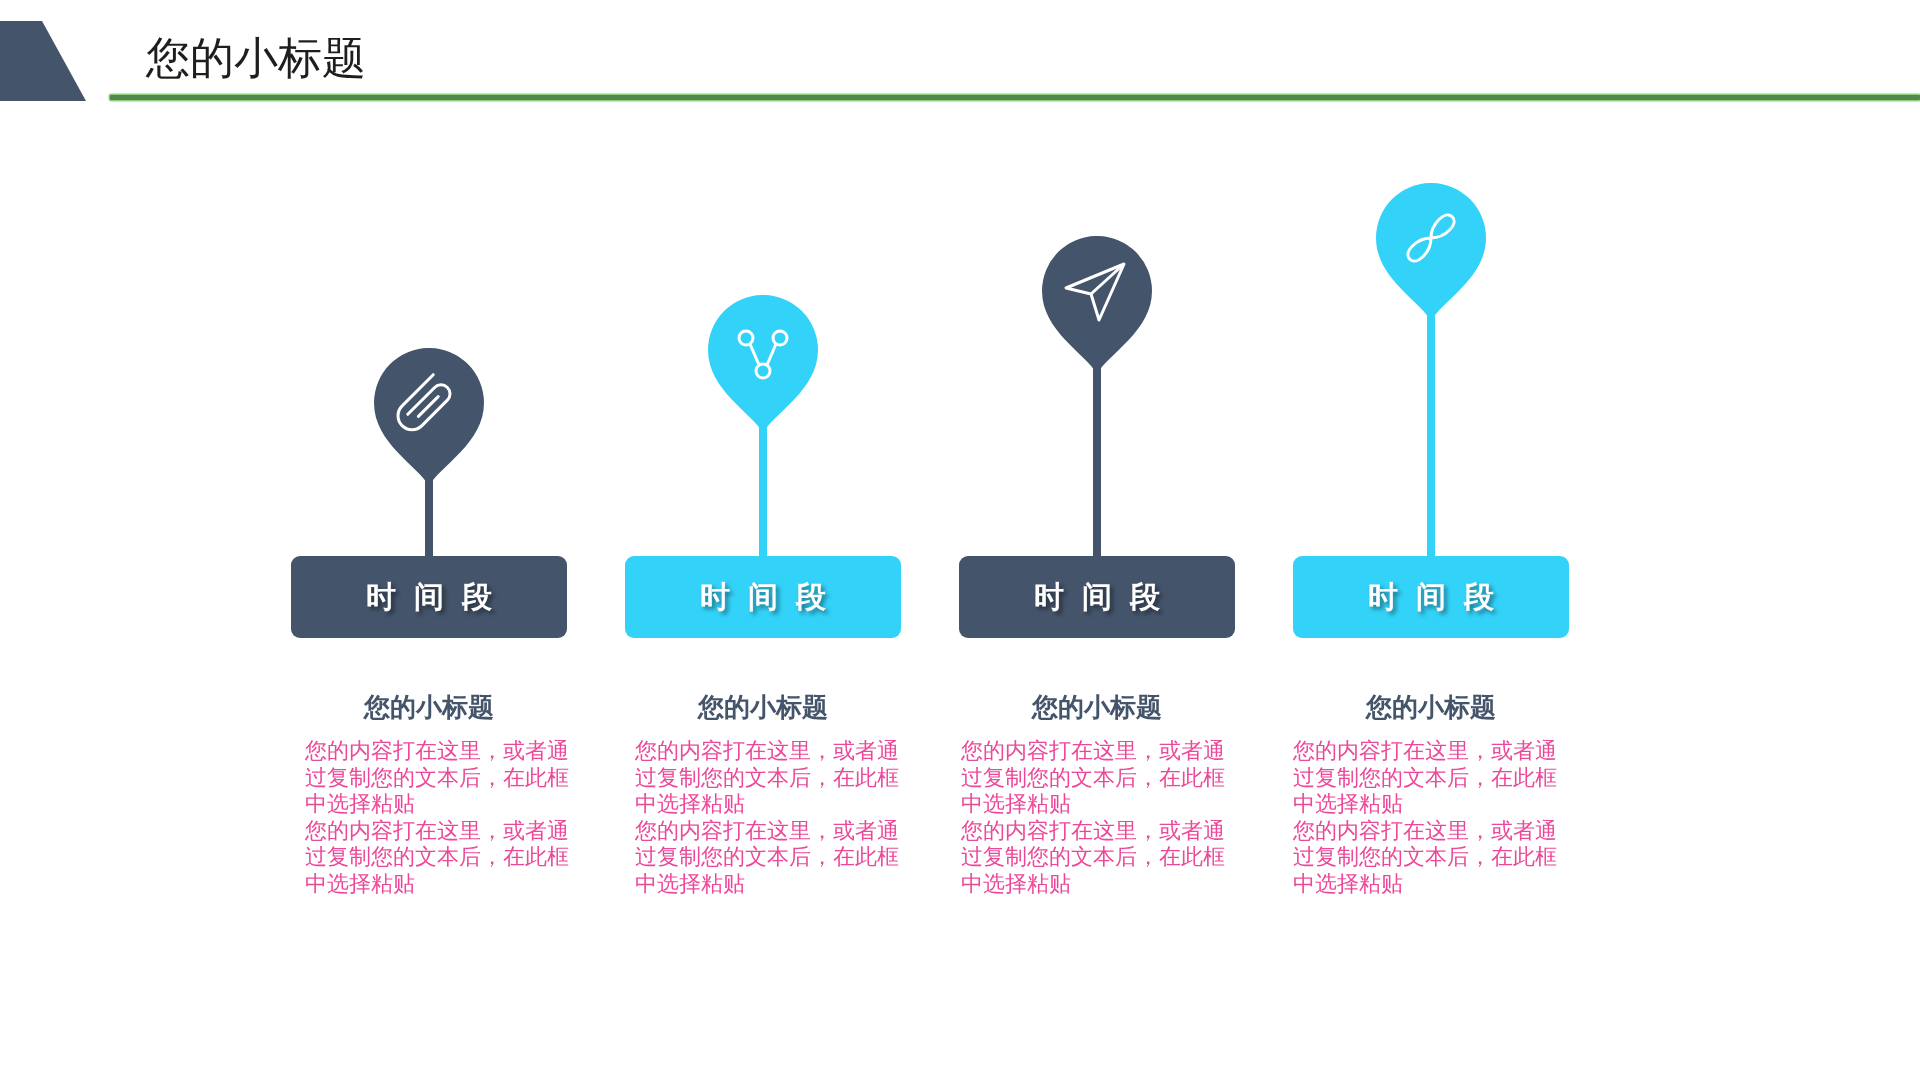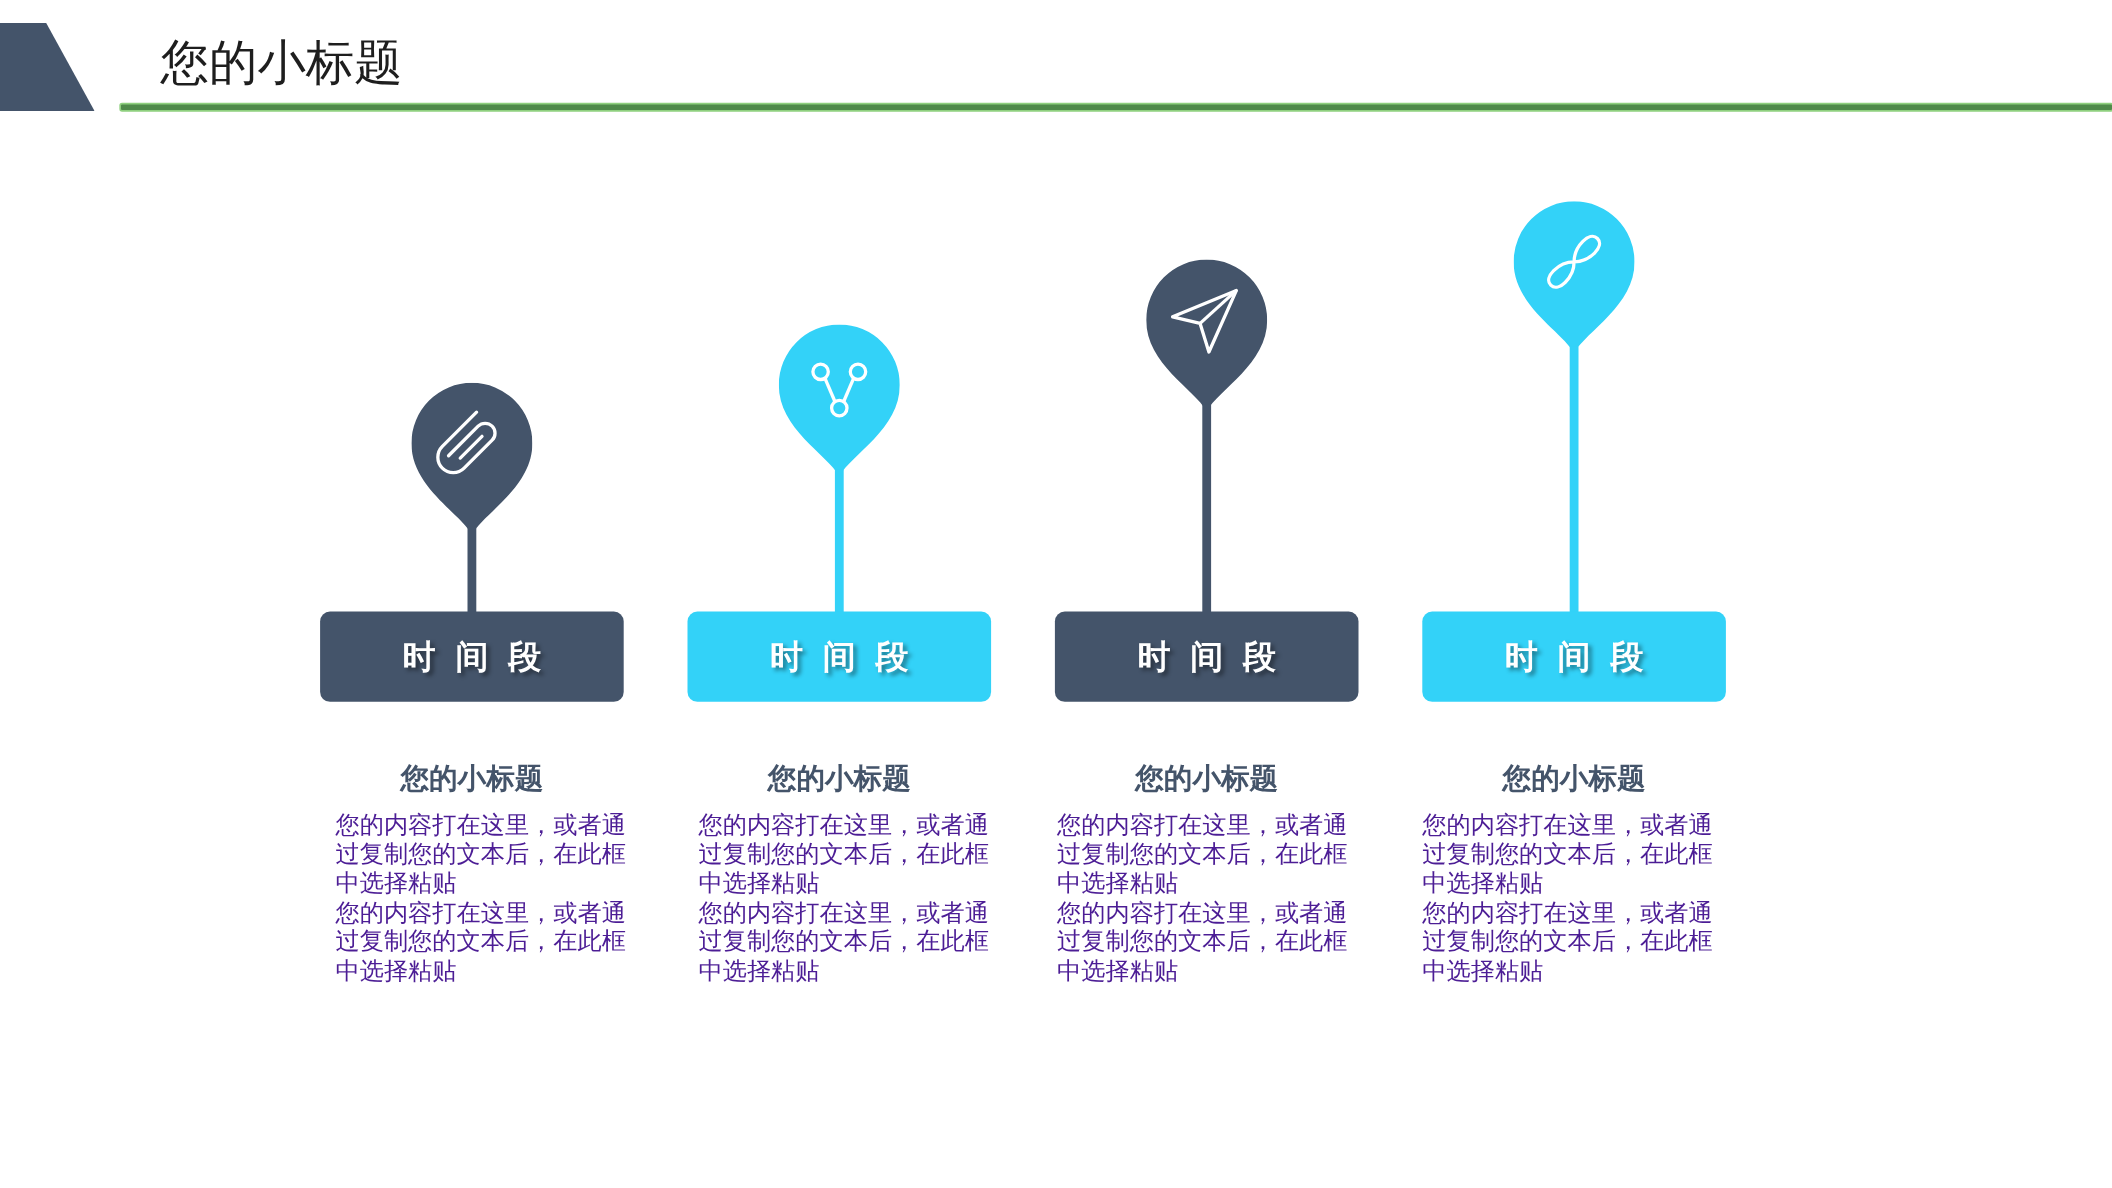--- a/index.html
+++ b/index.html
@@ -11,21 +11,21 @@
           box-shadow:0 0 0 1.5px #8fd07f; border-radius:1px; }
   .col { position:absolute; top:0; width:276px; height:1080px; }
   .pin { position:absolute; left:83px; width:110px; height:138px; }
   .stem { position:absolute; left:134px; width:8px; }
   .box { position:absolute; left:0; top:556px; width:276px; height:82px; border-radius:9px;
          display:flex; align-items:center; justify-content:center; }
   .box span { color:#ffffff; font-weight:bold; font-size:30px; letter-spacing:18px; margin-left:18px;
               text-shadow:3px 3px 4px rgba(0,0,0,0.45); }
   .sub { position:absolute; left:0; width:276px; top:690px; text-align:center; font-size:26px; font-weight:bold;
          color:#44546a; }
-  .body { position:absolute; top:738px; width:270px; font-size:22px; line-height:26.6px; color:#4c1d95; }
+  .body { position:absolute; top:738px; width:270px; font-size:22px; line-height:26.6px; color:#ec4899; }
   .dark { background:#44546a; }
   .light { background:#33d2f8; }
 </style>
 </head>
 <body>
 
 <svg class="corner" viewBox="0 0 86 80">
   <polygon points="0,0 42,0 86,80 0,80" fill="#44546a"></polygon>
 </svg>
 <div class="title">您的小标题</div>

